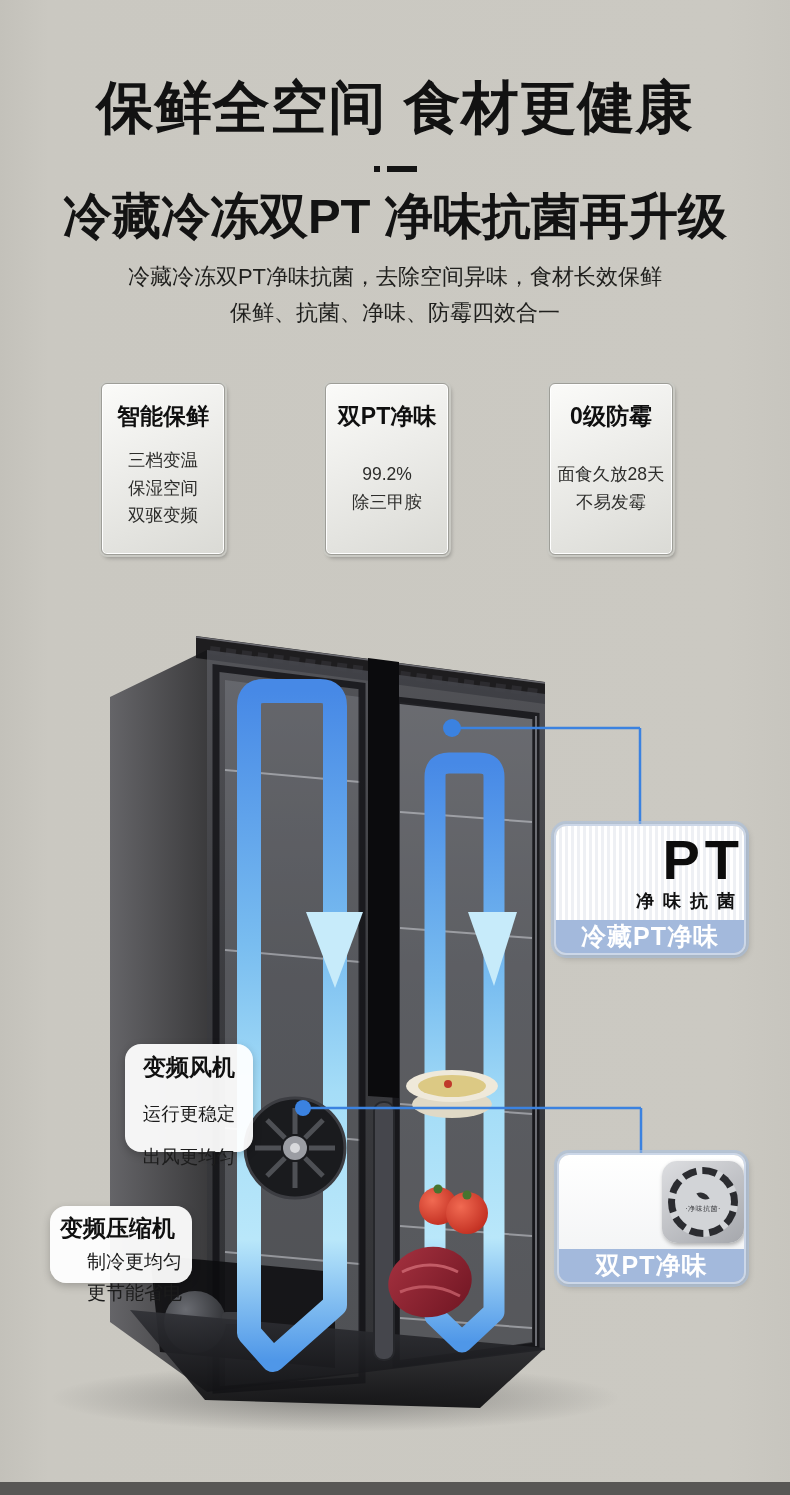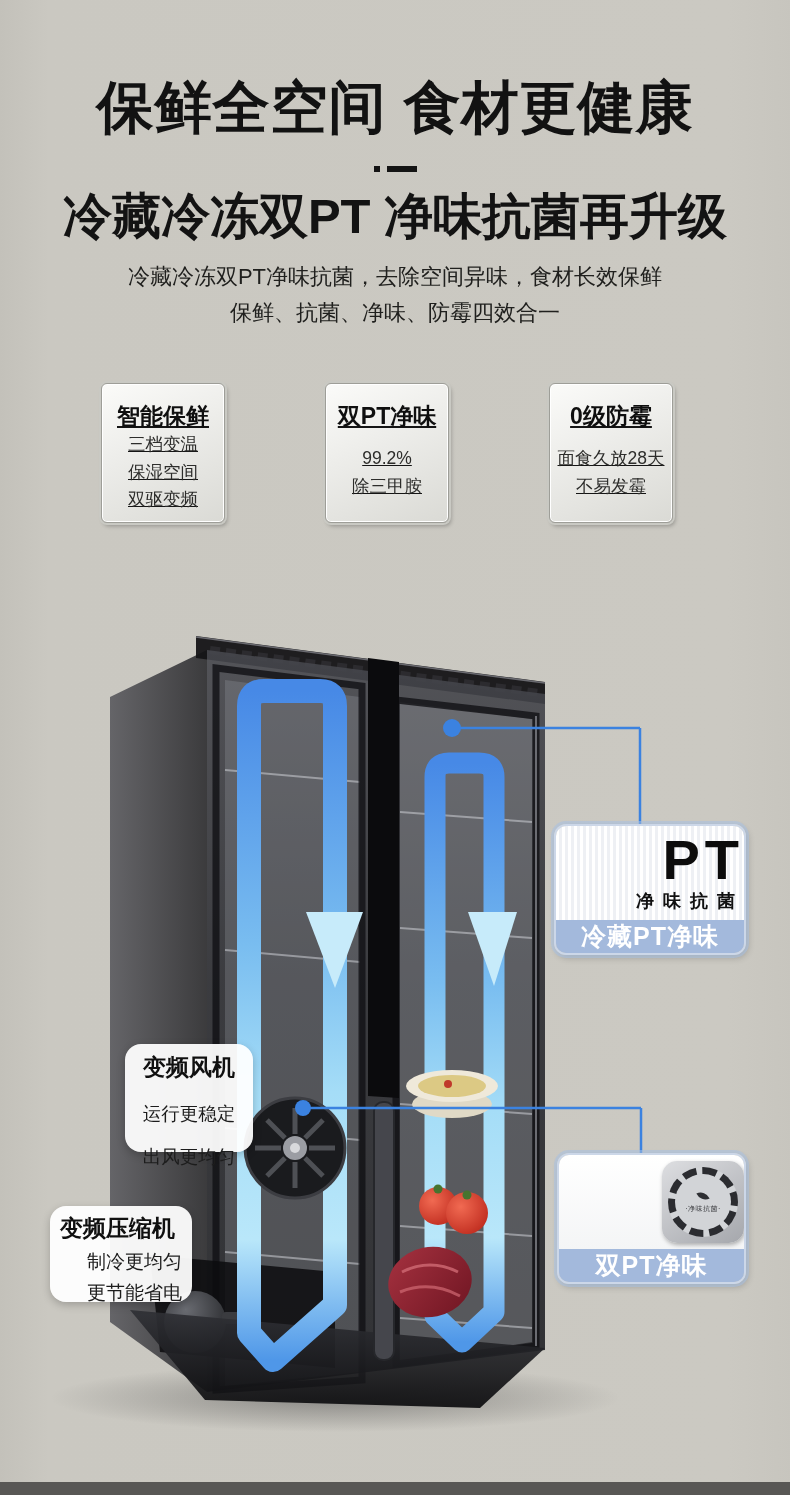--- a/index.html
+++ b/index.html
@@ -14,36 +14,36 @@
   .divider{position:absolute;top:166px;left:0;width:790px;display:flex;justify-content:center;align-items:center;gap:7px;}
   .divider .dot{width:6px;height:6px;background:#141414;}
   .divider .dash{width:30px;height:6px;background:#141414;}
   .h2{position:absolute;top:184px;left:0;width:790px;text-align:center;
       font-size:49px;font-weight:800;color:#131313;white-space:nowrap;}
   .desc{position:absolute;left:0;width:790px;text-align:center;font-size:22px;color:#20201e;white-space:nowrap;}
   .desc.l1{top:262px;} .desc.l2{top:298px;}
   
   .cards{position:absolute;top:383px;left:101px;width:572px;height:140px;display:flex;justify-content:space-between;}
   .card{
-    width:124px;height:140px;box-sizing:border-box;border-radius:6px;
+    width:124px;height:172px;box-sizing:border-box;border-radius:6px;
     background:linear-gradient(155deg,#fbfbf9 0%,#ededea 42%,#dadad5 100%);
     border:1px solid #9e9e98;
     box-shadow:0 0 0 2px #c9c9c3, 2px 3px 4px rgba(0,0,0,.28), inset 0 0 0 1px #ffffff;
-    display:flex;flex-direction:column;align-items:center;text-align:center;text-decoration:underline;
+    display:flex;flex-direction:column;align-items:center;text-align:center;
   }
   .card-title{margin-top:17px;font-size:23px;font-weight:700;color:#0f0f0f;white-space:nowrap;}
   .card-body{flex:1;display:flex;flex-direction:column;justify-content:center;gap:5px;padding-bottom:10px;}
   .card-line{font-size:17.5px;color:#2d2d2b;line-height:1.3;white-space:nowrap;}
   
   .fridge-svg{position:absolute;left:0;top:0;z-index:1;}
   
   .callout{position:absolute;z-index:2;background:rgba(255,255,255,.94);border-radius:16px;
     box-shadow:0 3px 9px rgba(0,0,0,.22);box-sizing:border-box;}
   .callout.fan{left:125px;top:1044px;width:128px;height:108px;text-align:center;padding-top:8px;}
-  .callout.comp{left:50px;top:1206px;width:142px;height:96px;padding:7px 10px 0 10px;}
+  .callout.comp{left:50px;top:1206px;width:142px;height:77px;padding:7px 10px 0 10px;}
   .callout-title{font-size:23px;font-weight:700;color:#101010;white-space:nowrap;font-family:Liberation Serif, serif;}
   .callout-line{font-size:18.5px;color:#1c1c1c;margin-top:18px;white-space:nowrap;}
   .callout.comp .callout-line{text-align:right;font-size:19px;margin-top:5px;}
   
   .badge{position:absolute;z-index:2;border-radius:12px;overflow:hidden;
     border:2px solid #ccd7e8;box-shadow:0 0 0 3px rgba(168,193,228,.55), 2px 3px 7px rgba(0,0,0,.2);
     box-sizing:border-box;}
   .badge .badge-top{
     background:repeating-linear-gradient(90deg,#ffffff 0 3px,#eef0f4 3px 6px);
     display:flex;flex-direction:column;align-items:flex-end;justify-content:center;}

